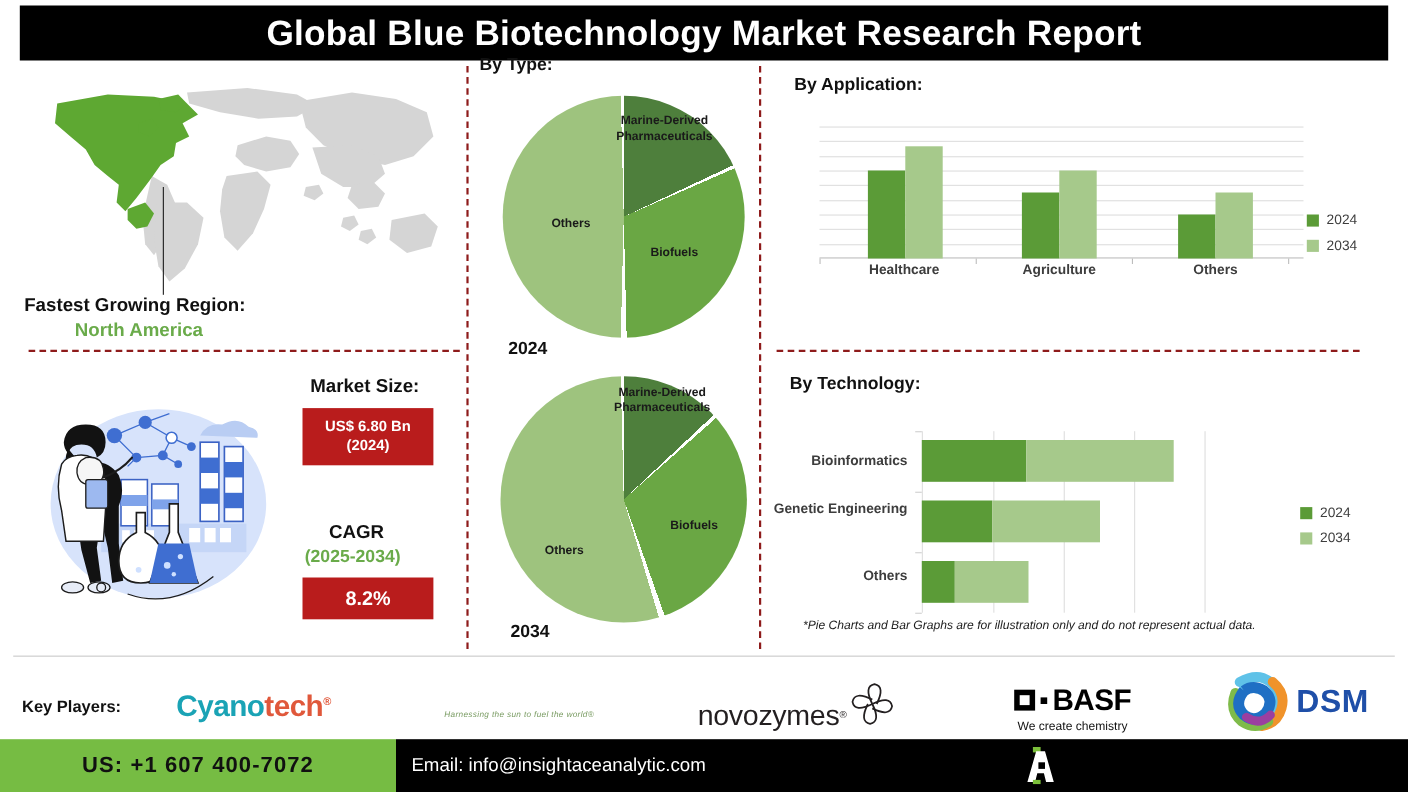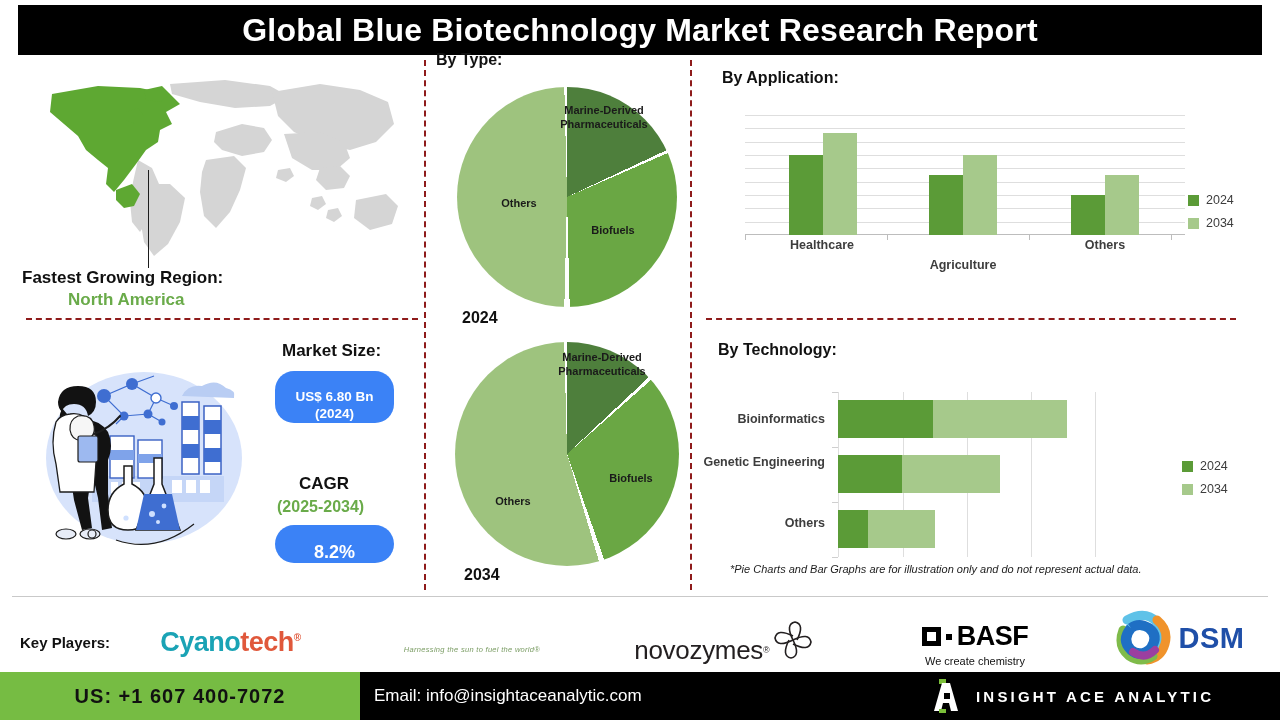--- a/index.html
+++ b/index.html
@@ -43,22 +43,22 @@
   }
   .fastest-region{
     position:absolute;left:68px;top:290px;font-size:17px;font-weight:bold;color:#6aab4a;
   }
 
   .illus{position:absolute;left:32px;top:358px;width:220px;height:205px;}
   .illus svg{width:100%;height:100%;display:block;}
 
   .ms-title{position:absolute;left:282px;top:341px;font-size:17px;font-weight:bold;color:#111;}
   .green-box{
-    position:absolute;background:#3b82f6;color:#ffffff;display:flex;
-    align-items:flex-end;justify-content:center;text-align:center;line-height:1.25;border-radius:19px;
+    position:absolute;background:#b91c1c;color:#ffffff;display:flex;
+    align-items:center;justify-content:center;text-align:center;line-height:1.25;
   }
   .ms-box{left:275px;top:371px;width:119px;height:52px;font-size:13.5px;font-weight:bold;}
   .cagr-title{position:absolute;left:299px;top:474px;font-size:17px;font-weight:bold;color:#111;}
   .cagr-years{position:absolute;left:277px;top:498px;font-size:16px;font-weight:bold;color:#6aab4a;}
   .cagr-box{left:275px;top:525px;width:119px;height:38px;font-size:18px;font-weight:bold;}
 
   
   .sec-title{position:absolute;font-size:16px;font-weight:bold;color:#111;}
   .pie{position:absolute;border-radius:50%;}
   .pie-year{position:absolute;font-size:16px;font-weight:bold;color:#111;}
@@ -314,21 +314,21 @@
     <div class="vbar" style="left:78px;width:34px;height:102px;background:#a6c98b;"></div>
 
     <div class="vbar" style="left:184px;width:34px;height:60px;background:#5b9b37;"></div>
     <div class="vbar" style="left:218px;width:34px;height:80px;background:#a6c98b;"></div>
 
     <div class="vbar" style="left:326px;width:34px;height:40px;background:#5b9b37;"></div>
     <div class="vbar" style="left:360px;width:34px;height:60px;background:#a6c98b;"></div>
   </div>
 
   <div class="vcat" style="left:762px;top:238px;">Healthcare</div>
-  <div class="vcat" style="left:903px;top:238px;margin-top:20px;">Agriculture</div>
+  <div class="vcat" style="left:903px;top:238px;">Agriculture</div>
   <div class="vcat" style="left:1045px;top:238px;">Others</div>
 
   <div class="legend" style="left:1188px;top:193px;">
     <div class="legend-row">
       <span class="legend-sw" style="background:#5b9b37;"></span>
       <span>2024</span>
     </div>
     <div class="legend-row">
       <span class="legend-sw" style="background:#a6c98b;"></span>
       <span>2034</span>
@@ -427,17 +427,16 @@
     <div class="f-email">Email: info@insightaceanalytic.com</div>
     <div class="f-brand">
       <span class="mark">
         <svg width="34" height="34" viewBox="0 0 34 34">
           <rect x="11" y="0" width="7" height="5" fill="#7bbf3a"></rect>
           <path d="M6 32 L14 4 L22 4 L30 32 L23 32 L21 24 L15 24 L13 32 Z" fill="#ffffff"></path>
           <rect x="16" y="14" width="6" height="6" fill="#000000"></rect>
           <rect x="11" y="30" width="7" height="4" fill="#7bbf3a"></rect>
         </svg>
       </span>
-      <span class="name">INSIGHT ACE ANALYTIC</span>
     </div>
   </div>
 
 </div>
 
 </body></html>

